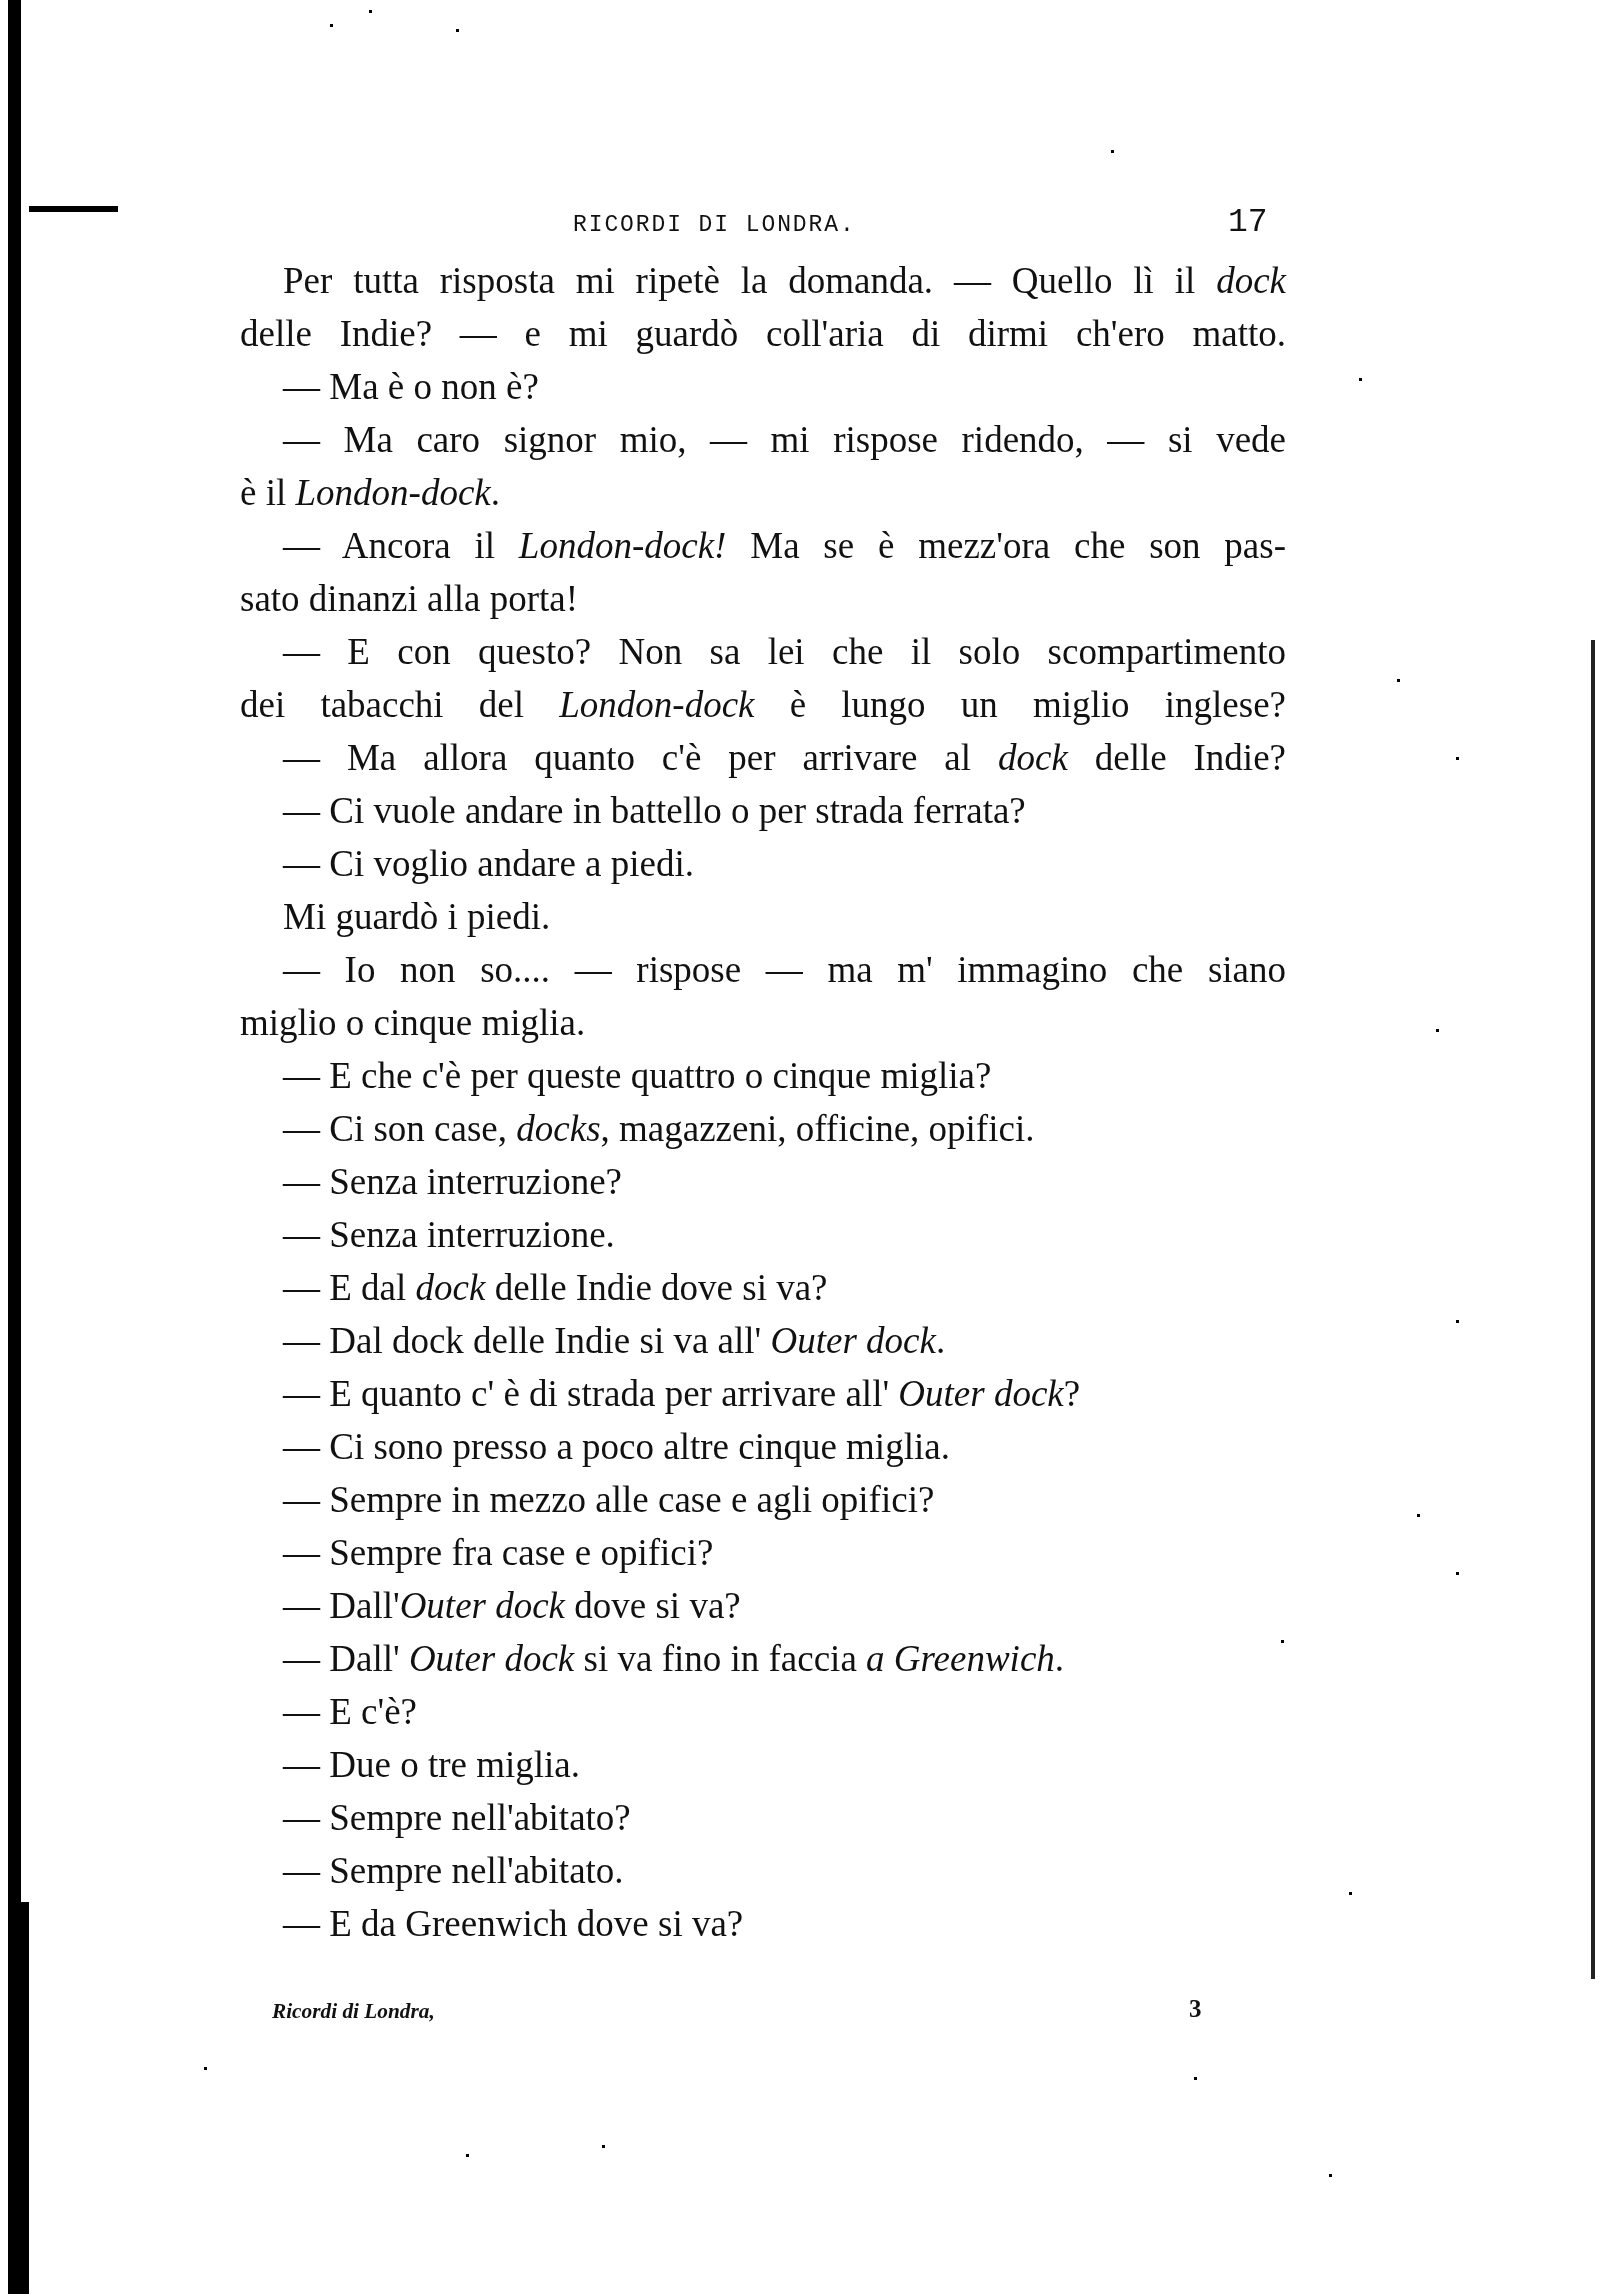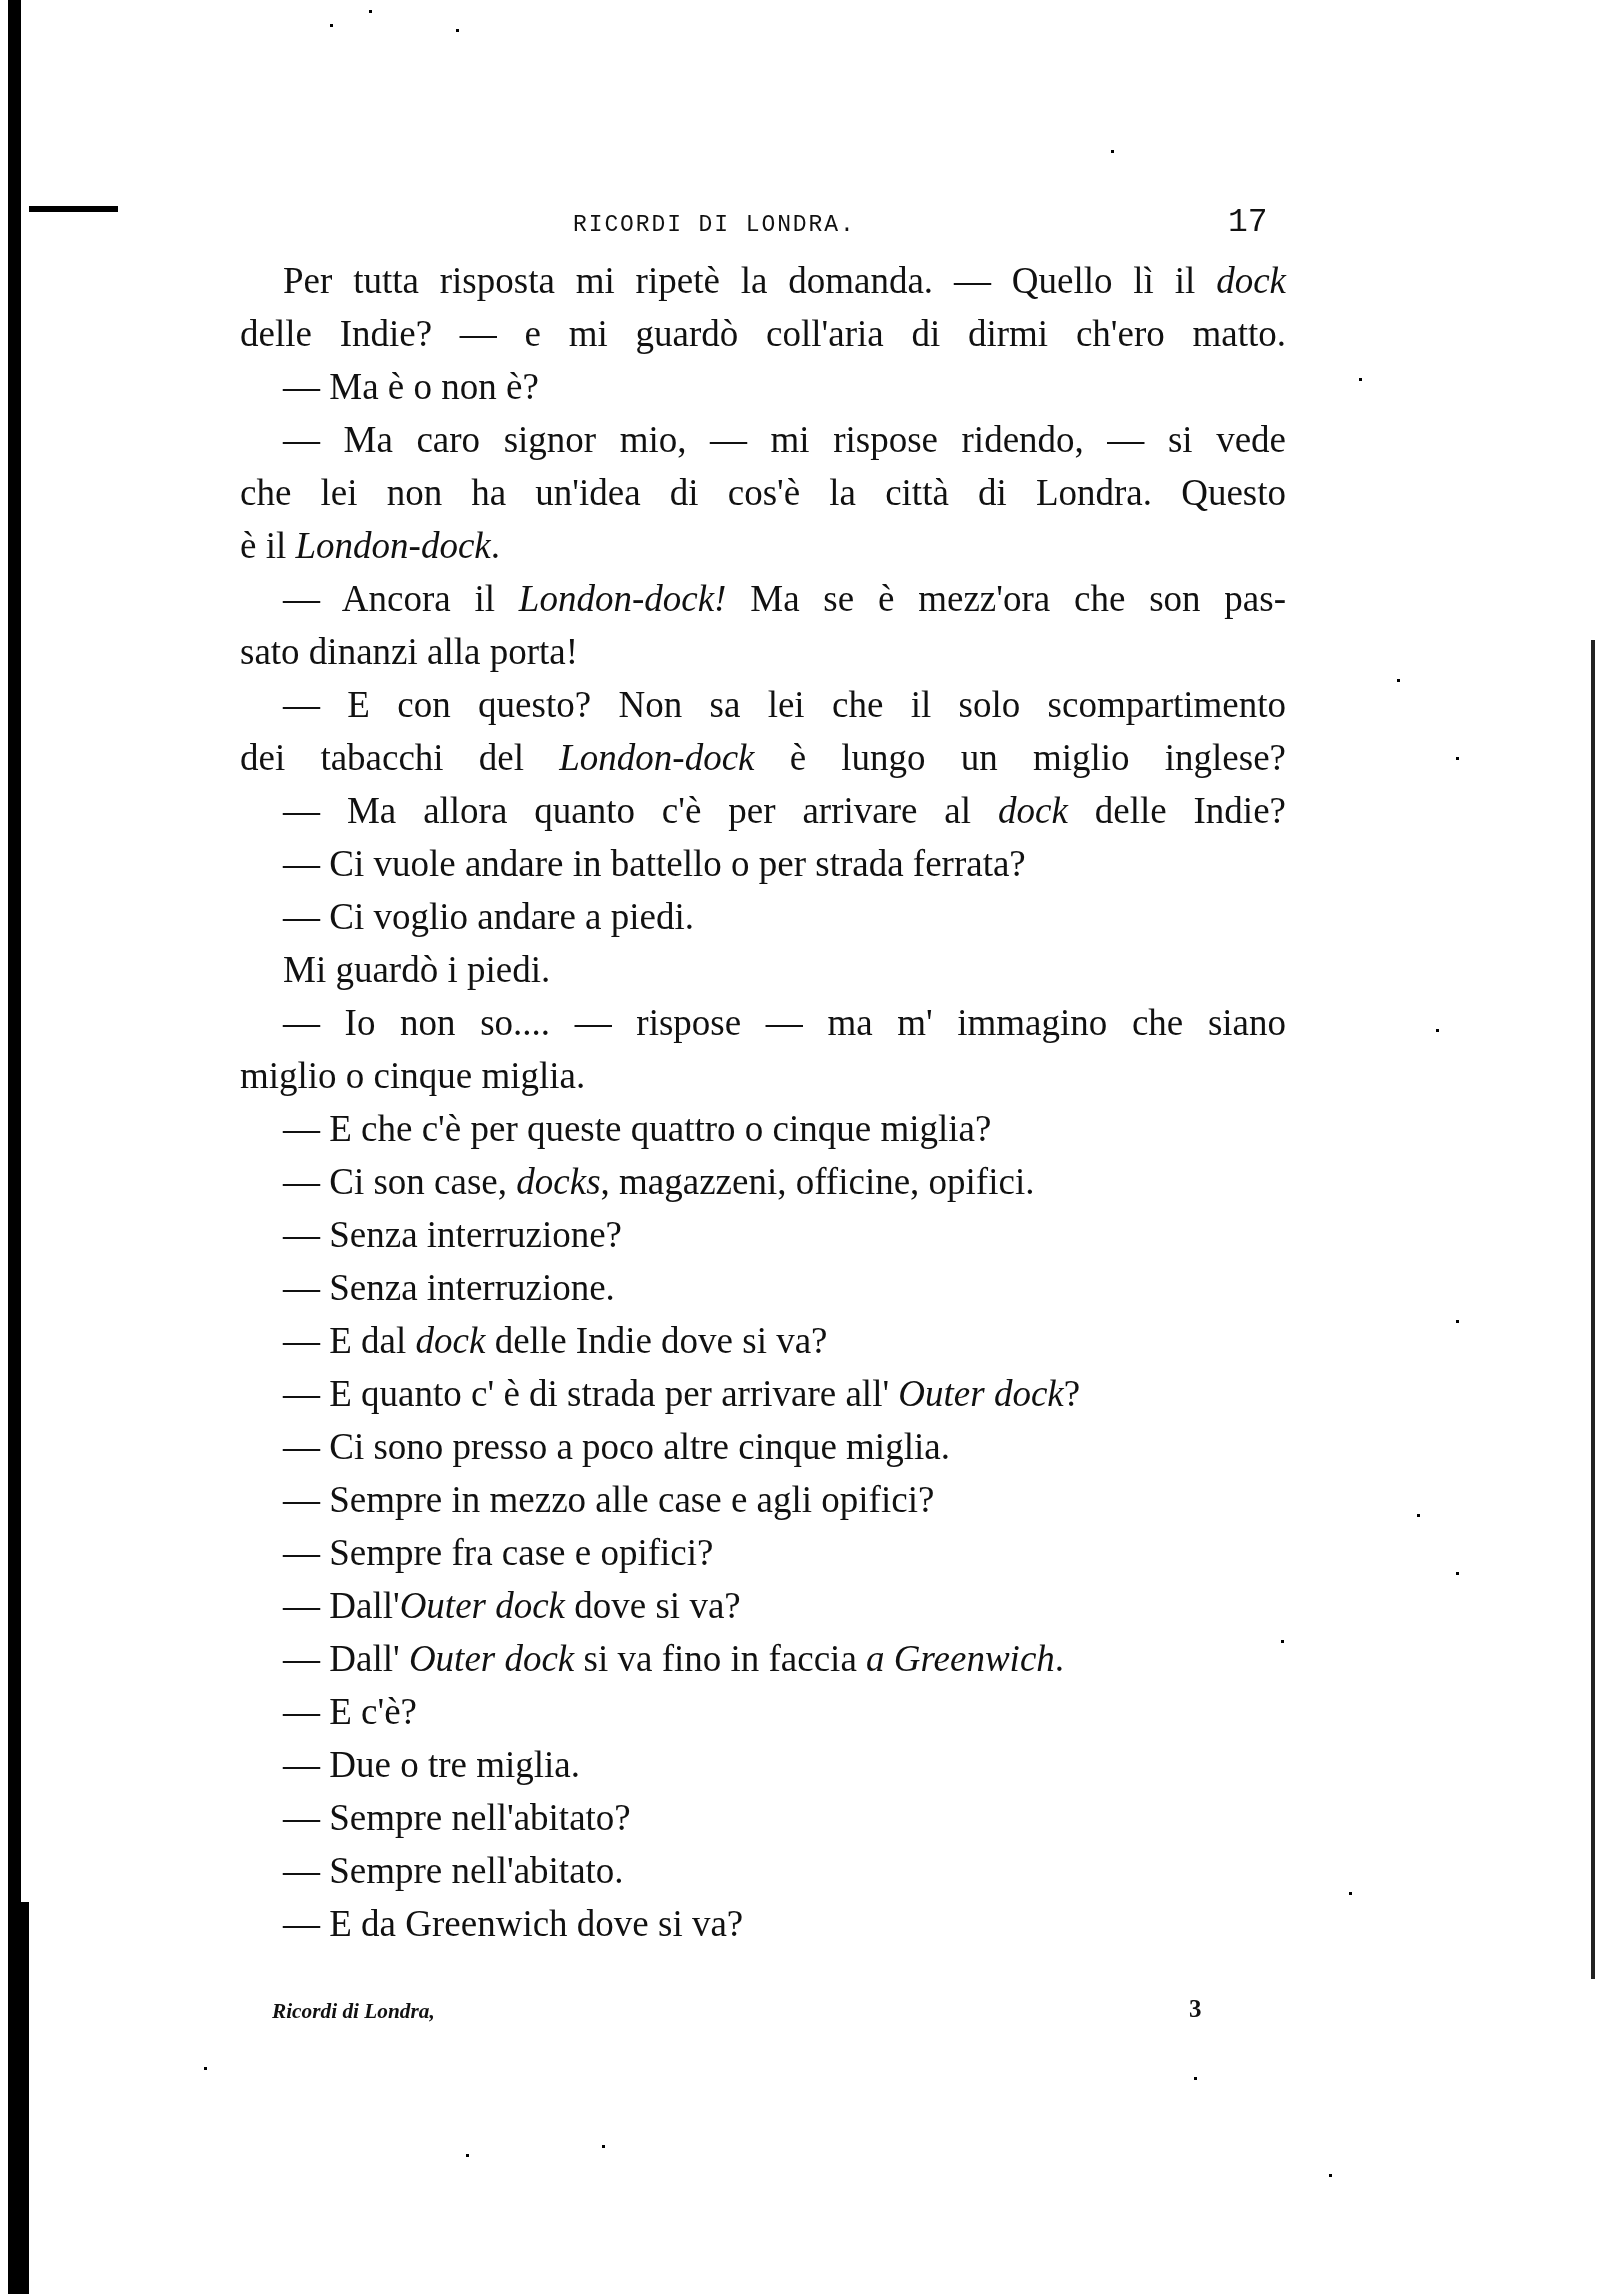--- a/index.html
+++ b/index.html
@@ -33,37 +33,37 @@
 <div class="header">
   <span class="running-title">RICORDI DI LONDRA.</span>
   <span class="page-number">17</span>
 </div>
 
 <div class="body" id="text-body">
     <div class="line indent just"><span>Per tutta risposta mi ripetè la domanda. — Quello lì il </span><i>dock</i></div>
     <div class="line just"><span>delle Indie? — e mi guardò coll'aria di dirmi ch'ero matto.</span></div>
     <div class="line indent"><span>— Ma è o non è?</span></div>
     <div class="line indent just"><span>— Ma caro signor mio, — mi rispose ridendo, — si vede</span></div>
-    <div class="line just"><span>che lei non ha un'idea di cos'è la città di Londra. Questo</span></div>
     <div class="line"><span>è il </span><i>London-dock</i><span>.</span></div>
     <div class="line indent just"><span>— Ancora il </span><i>London-dock!</i><span> Ma se è mezz'ora che son pas-</span></div>
     <div class="line"><span>sato dinanzi alla porta!</span></div>
     <div class="line indent just"><span>— E con questo? Non sa lei che il solo scompartimento</span></div>
     <div class="line just"><span>dei tabacchi del </span><i>London-dock</i><span> è lungo un miglio inglese?</span></div>
     <div class="line indent just"><span>— Ma allora quanto c'è per arrivare al </span><i>dock</i><span> delle Indie?</span></div>
     <div class="line indent"><span>— Ci vuole andare in battello o per strada ferrata?</span></div>
     <div class="line indent"><span>— Ci voglio andare a piedi.</span></div>
     <div class="line indent"><span>Mi guardò i piedi.</span></div>
     <div class="line indent just"><span>— Io non so.... — rispose — ma m' immagino che siano</span></div>
     <div class="line"><span>miglio o cinque miglia.</span></div>
     <div class="line indent"><span>— E che c'è per queste quattro o cinque miglia?</span></div>
     <div class="line indent"><span>— Ci son case, </span><i>docks</i><span>, magazzeni, officine, opifici.</span></div>
     <div class="line indent"><span>— Senza interruzione?</span></div>
     <div class="line indent"><span>— Senza interruzione.</span></div>
     <div class="line indent"><span>— E dal </span><i>dock</i><span> delle Indie dove si va?</span></div>
+    <div class="line indent"><span>— Dal dock delle Indie si va all' </span><i>Outer dock</i><span>.</span></div>
     <div class="line indent"><span>— E quanto c' è di strada per arrivare all' </span><i>Outer dock</i><span>?</span></div>
     <div class="line indent"><span>— Ci sono presso a poco altre cinque miglia.</span></div>
     <div class="line indent"><span>— Sempre in mezzo alle case e agli opifici?</span></div>
     <div class="line indent"><span>— Sempre fra case e opifici?</span></div>
     <div class="line indent"><span>— Dall'</span><i>Outer dock</i><span> dove si va?</span></div>
     <div class="line indent"><span>— Dall' </span><i>Outer dock</i><span> si va fino in faccia </span><i>a Greenwich</i><span>.</span></div>
     <div class="line indent"><span>— E c'è?</span></div>
     <div class="line indent"><span>— Due o tre miglia.</span></div>
     <div class="line indent"><span>— Sempre nell'abitato?</span></div>
     <div class="line indent"><span>— Sempre nell'abitato.</span></div>

